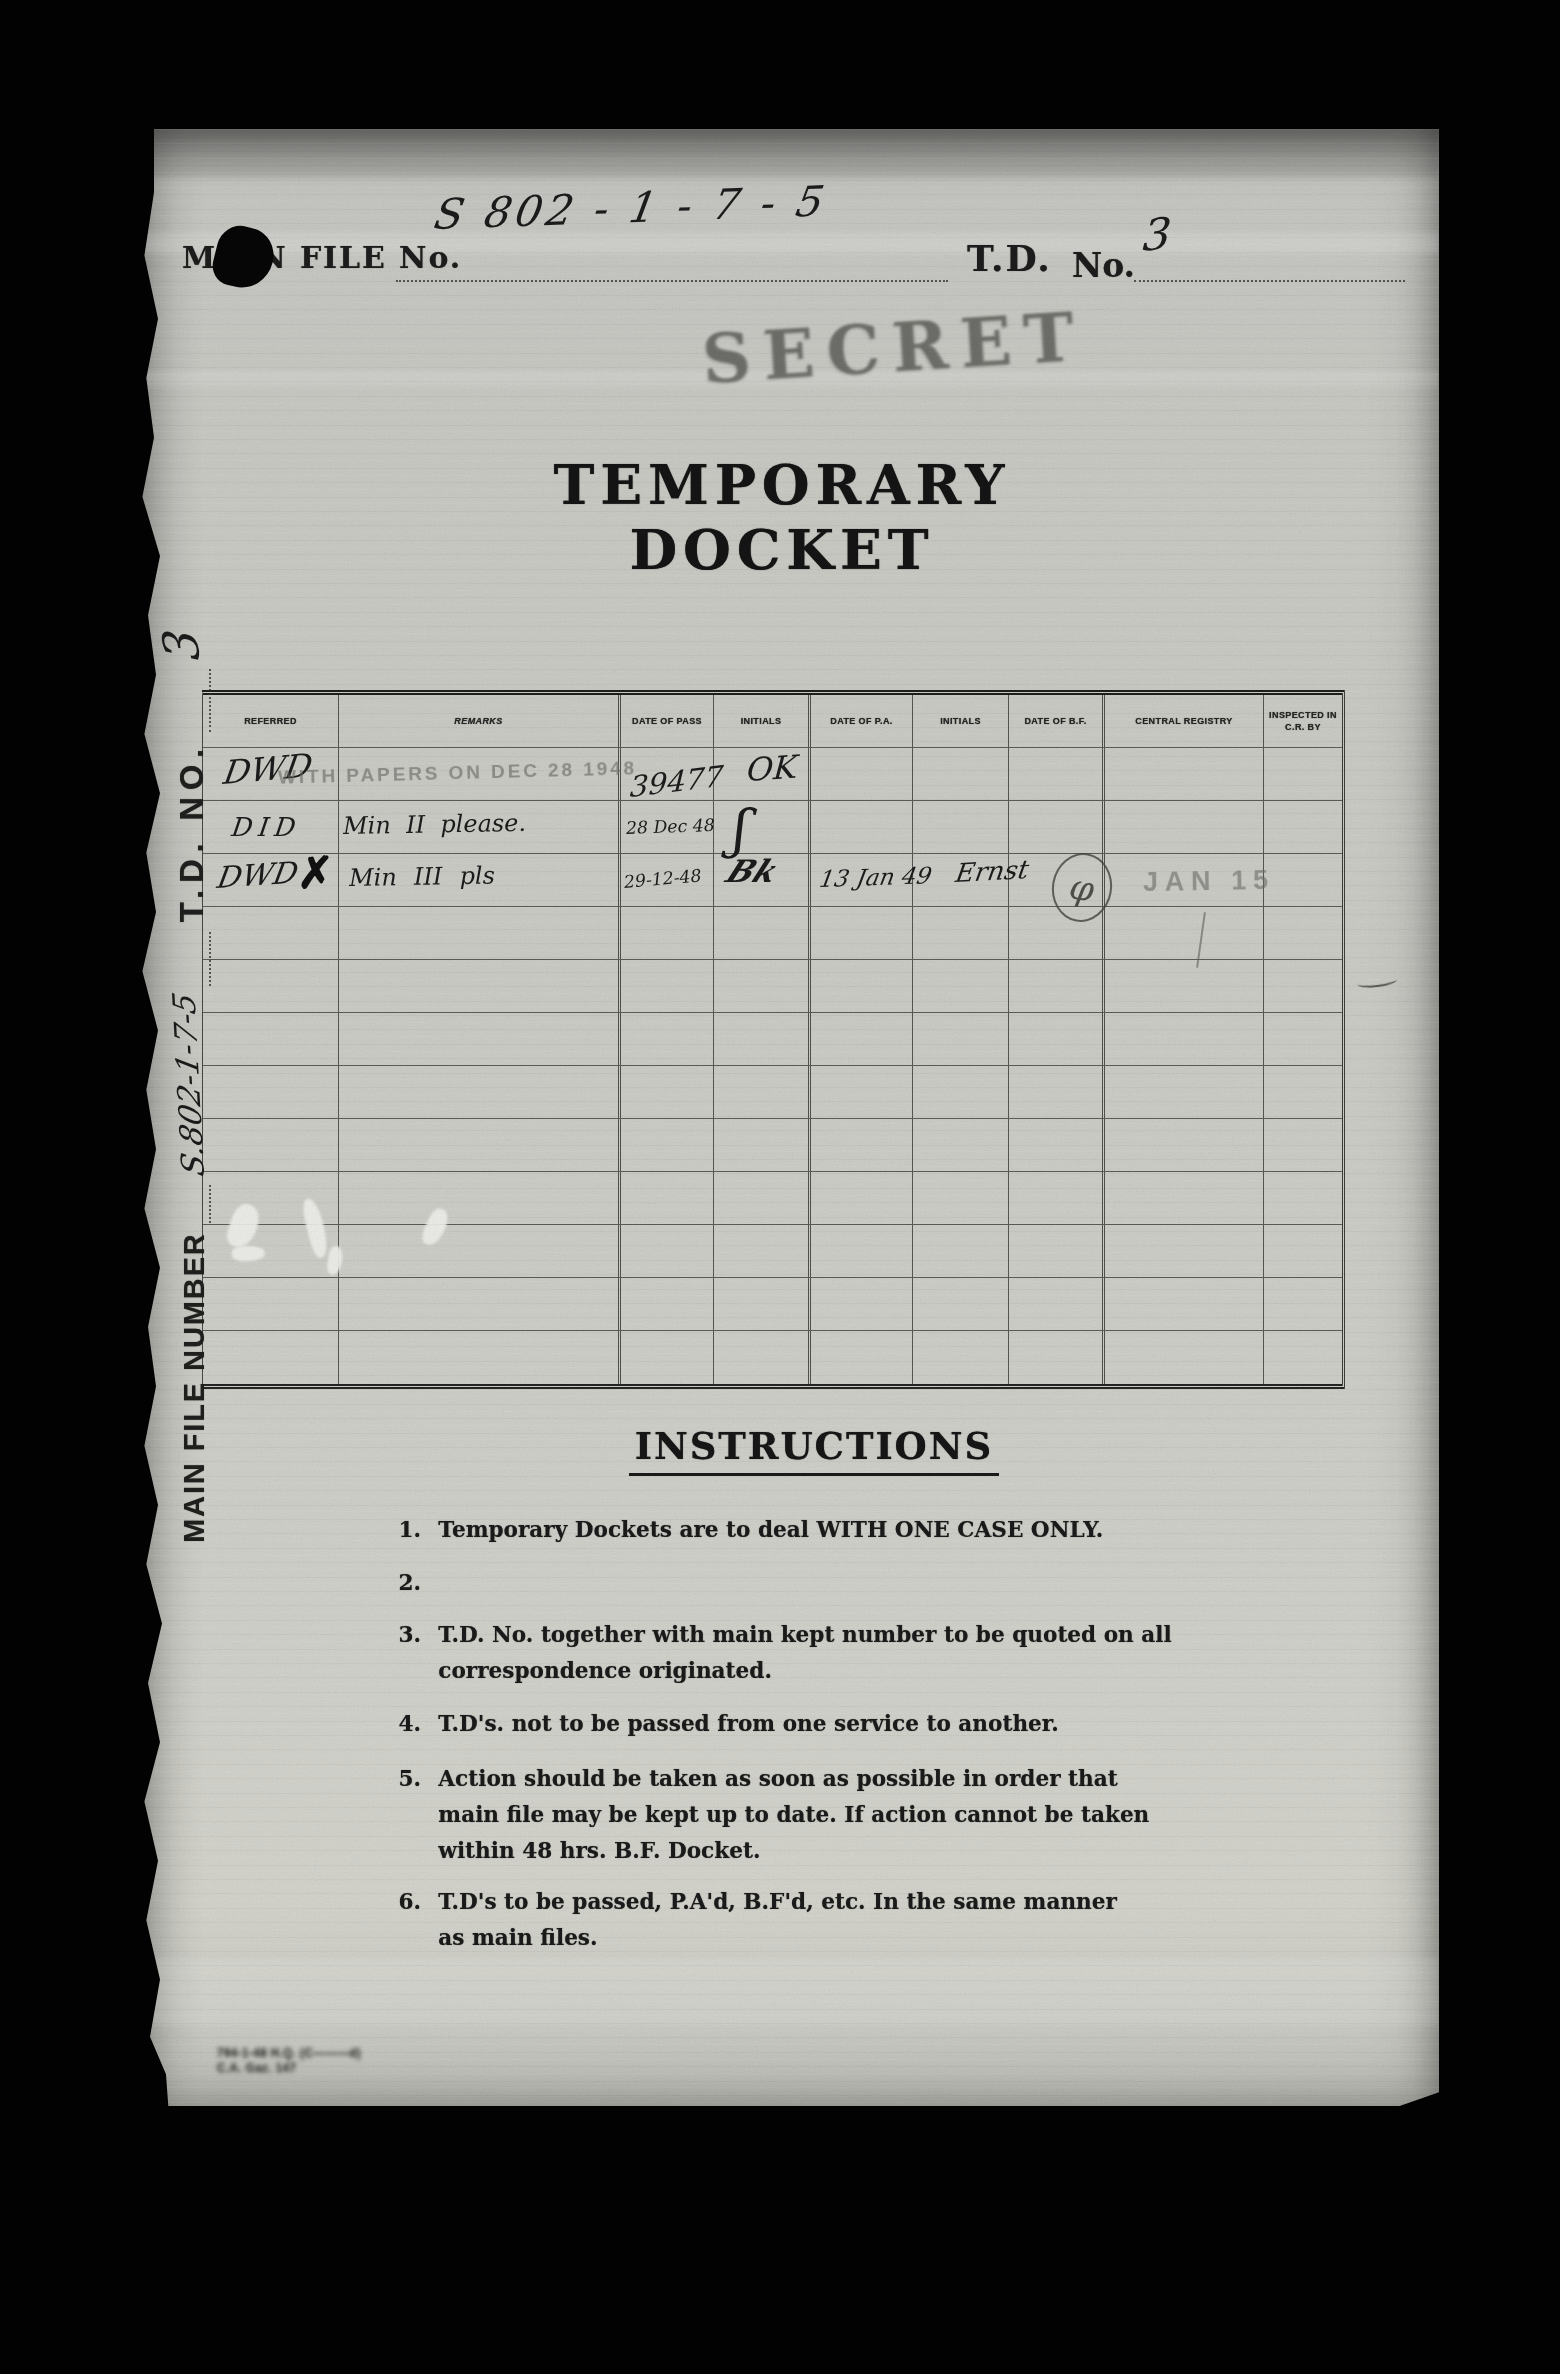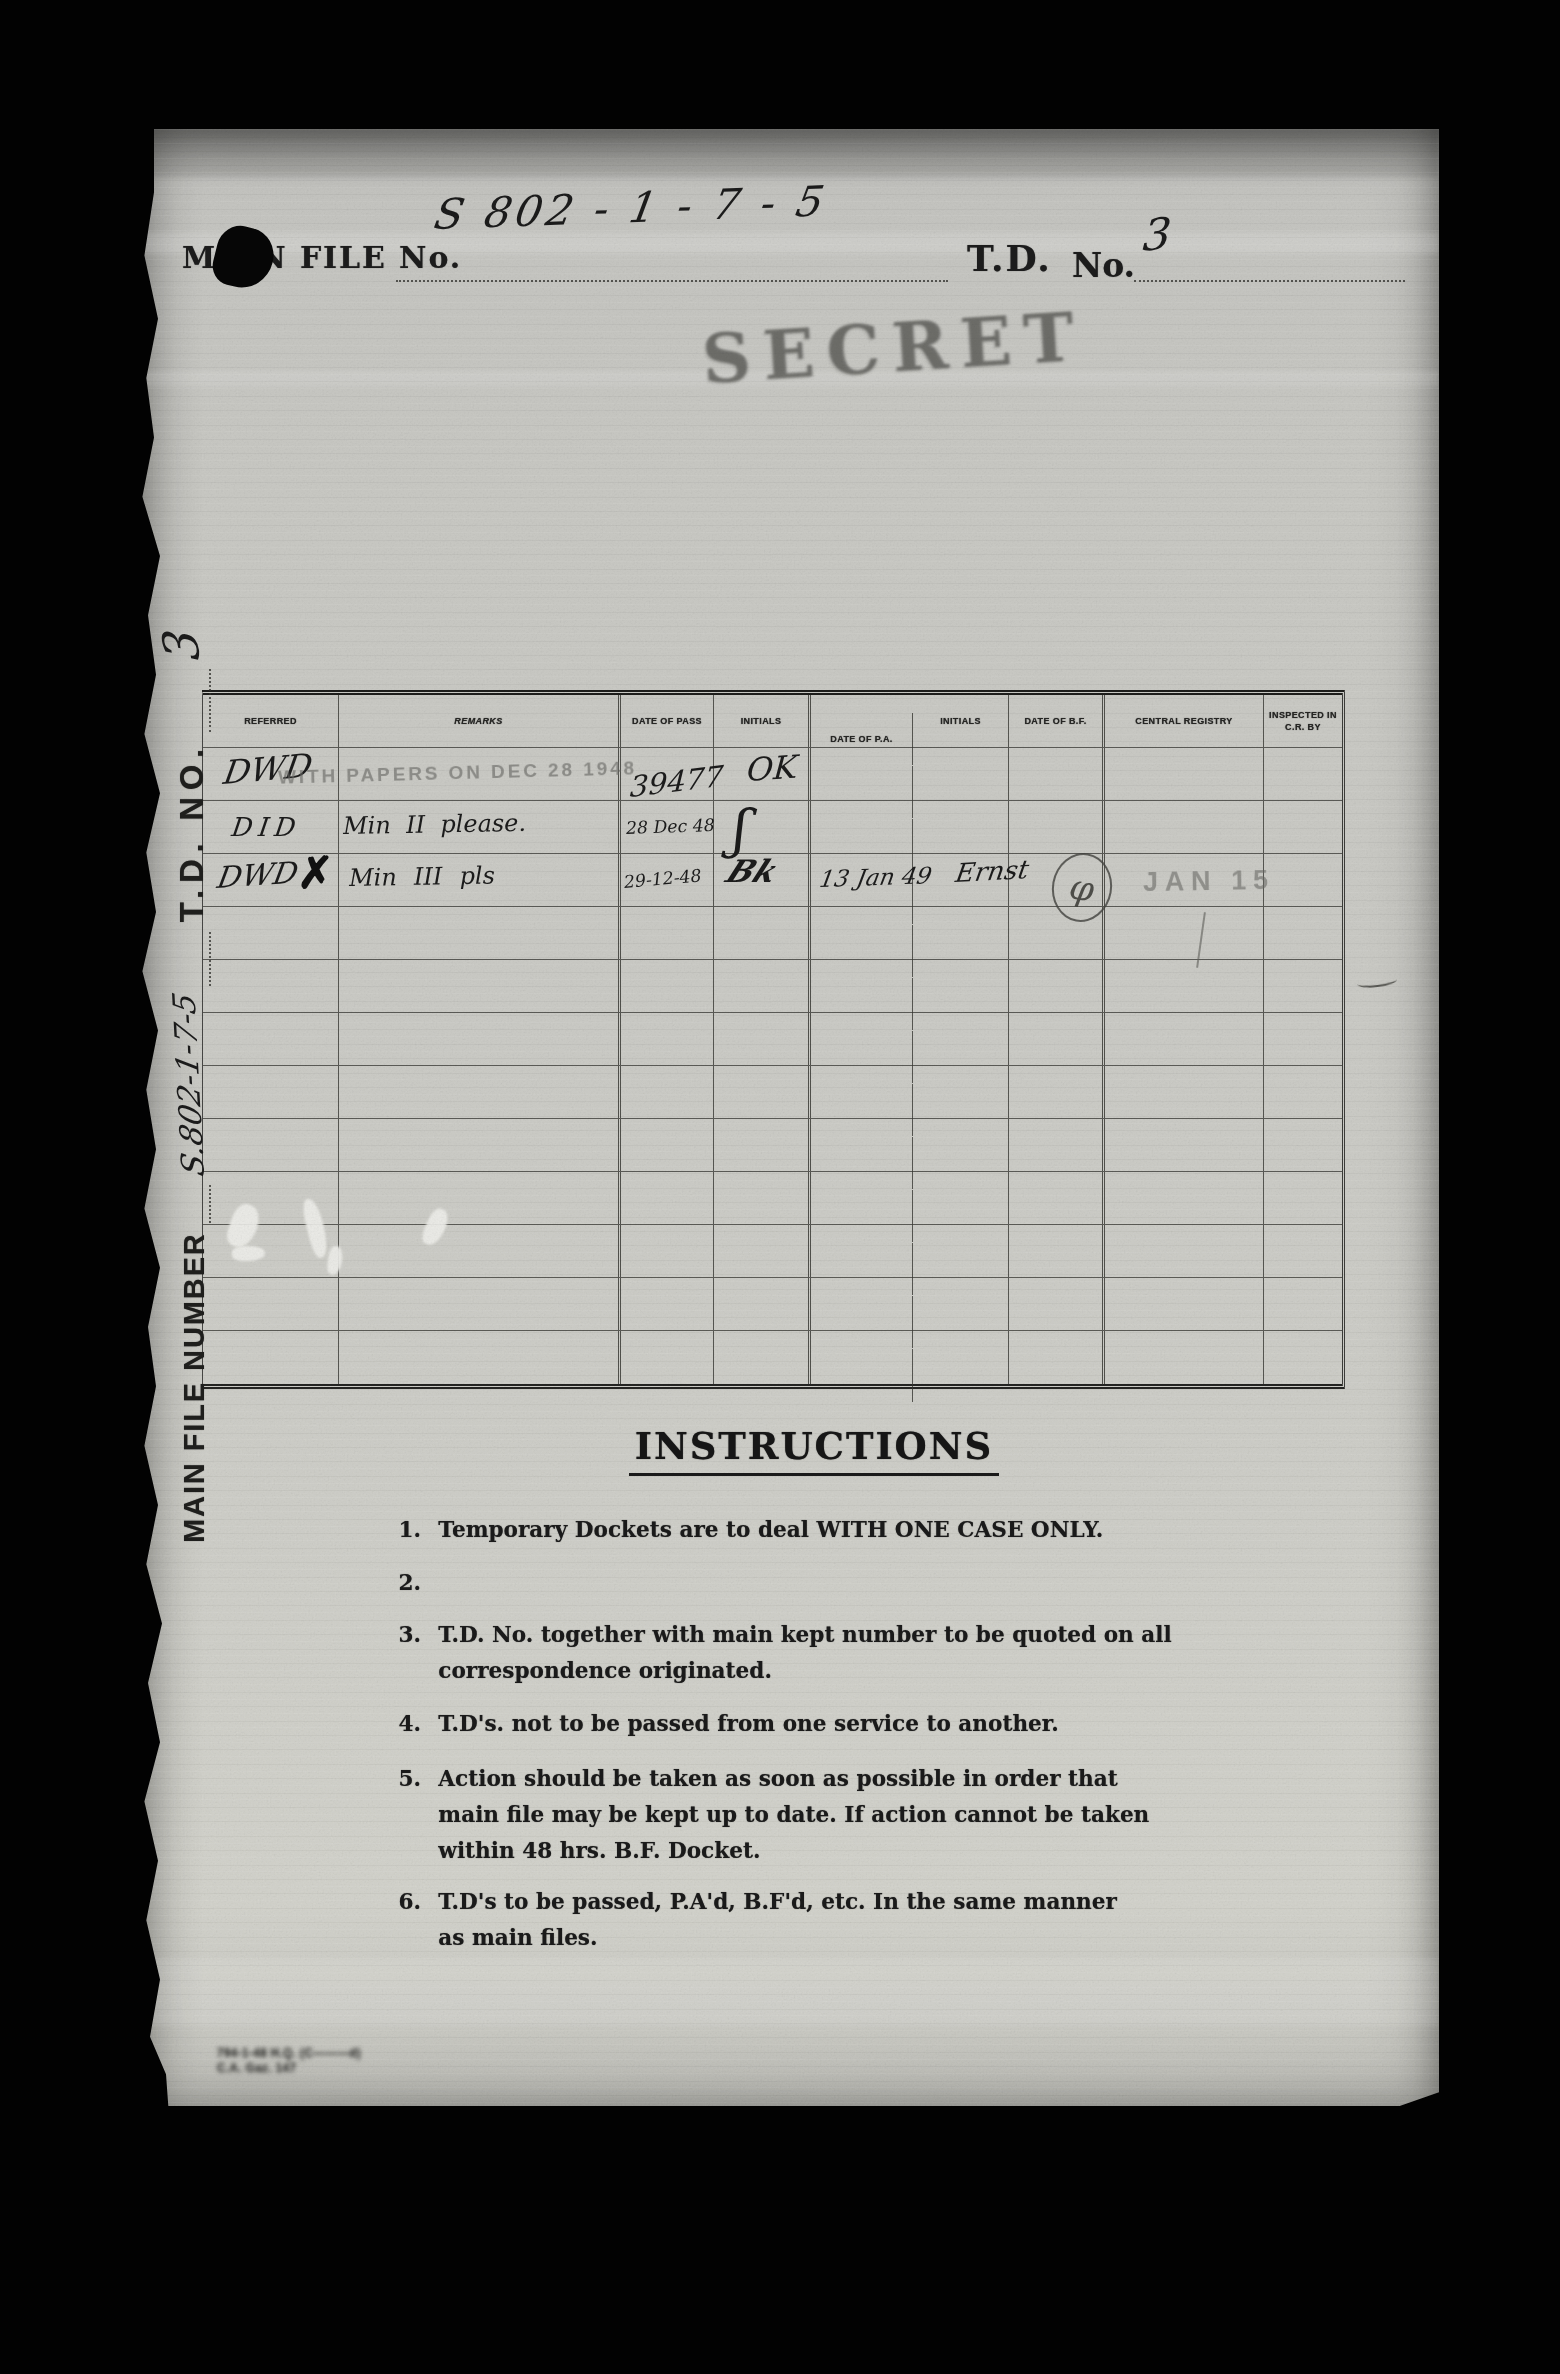--- a/index.html
+++ b/index.html
@@ -42,21 +42,21 @@
   .blot{position:absolute;background:#060606;}
 
   
   .table{position:absolute;left:73px;top:561px;width:1143px;box-sizing:border-box;
     border-top:5.8px double #1d1d1b;border-bottom:5.8px double #242422;
     border-left:1.9px solid rgba(48,48,45,.85);border-right:3.8px double rgba(45,45,42,.9);}
   .trow{display:flex;height:53px;border-bottom:1.4px solid rgba(52,52,48,.75);box-sizing:border-box;}
   .trow.last{border-bottom:none;}
   .c{box-sizing:border-box;height:100%;border-right:1.4px solid rgba(52,52,48,.78);}
   .c.dbl{border-right:3.8px double rgba(52,52,48,.82);}
-  .c1{width:136px;}.c2{width:282px;font-style:italic;}.c3{width:93px;}.c4{width:97px;}.c5{width:102px;margin-top:18px;}
+  .c1{width:136px;}.c2{width:282px;font-style:italic;}.c3{width:93px;}.c4{width:97px;}.c5{width:102px;}
   .c6{width:96px;}.c7{width:96px;}.c8{width:159px;}.c9{width:82px;border-right:none;flex:1;}
   .thead .hc{display:flex;align-items:center;justify-content:center;text-align:center;
     font-size:9px;font-weight:bold;letter-spacing:0.4px;color:#262624;line-height:1.35;
     padding:1.9px 3.8px;text-shadow:0 0 1px rgba(20,20,20,.75);}
   .circle-mark{position:absolute;width:56px;height:65px;border:2.4px solid rgba(66,66,62,.8);
     border-radius:50%;transform:rotate(10deg);display:flex;align-items:center;justify-content:center;
     font-family:"DejaVu Serif",serif;font-style:italic;font-size:35px;color:rgba(56,56,52,.85);}
   .wsmudge{position:absolute;background:#eeeeea;filter:blur(1.2px);opacity:.92;border-radius:45% 55% 60% 40%;}
 
   
@@ -101,20 +101,21 @@
     <div class="hw" style="left:306px;top:61px;font-size:42px;transform:skewX(-12deg) rotate(-2deg);letter-spacing:3.8px;">S 802 - 1 - 7 - 5</div>
     <div class="blot" style="left:86px;top:98px;width:58px;height:61px;border-radius:46% 54% 62% 38%;transform:rotate(14deg);"></div>
 
     <div class="label" style="left:838px;top:108px;font-size:36px;letter-spacing:1.9px;">T.D.</div>
     <div class="label" style="left:943px;top:117px;font-size:33px;">No.</div>
     <div class="dots" style="left:1005px;top:150px;width:271px;"></div>
     <div class="hw" style="left:1014px;top:81px;font-size:44px;transform:skewX(-10deg) rotate(-6deg);">3</div>
 
     <div class="secret">SECRET</div>
 
+    <div class="title">TEMPORARY DOCKET</div>
 
     <div class="table">
       <div class="trow thead">
         <div class="c c1 hc">REFERRED</div>
         <div class="c c2 hc dbl">REMARKS</div>
         <div class="c c3 hc">DATE OF PASS</div>
         <div class="c c4 hc dbl">INITIALS</div>
         <div class="c c5 hc">DATE OF P.A.</div>
         <div class="c c6 hc">INITIALS</div>
         <div class="c c7 hc dbl">DATE OF B.F.</div>

